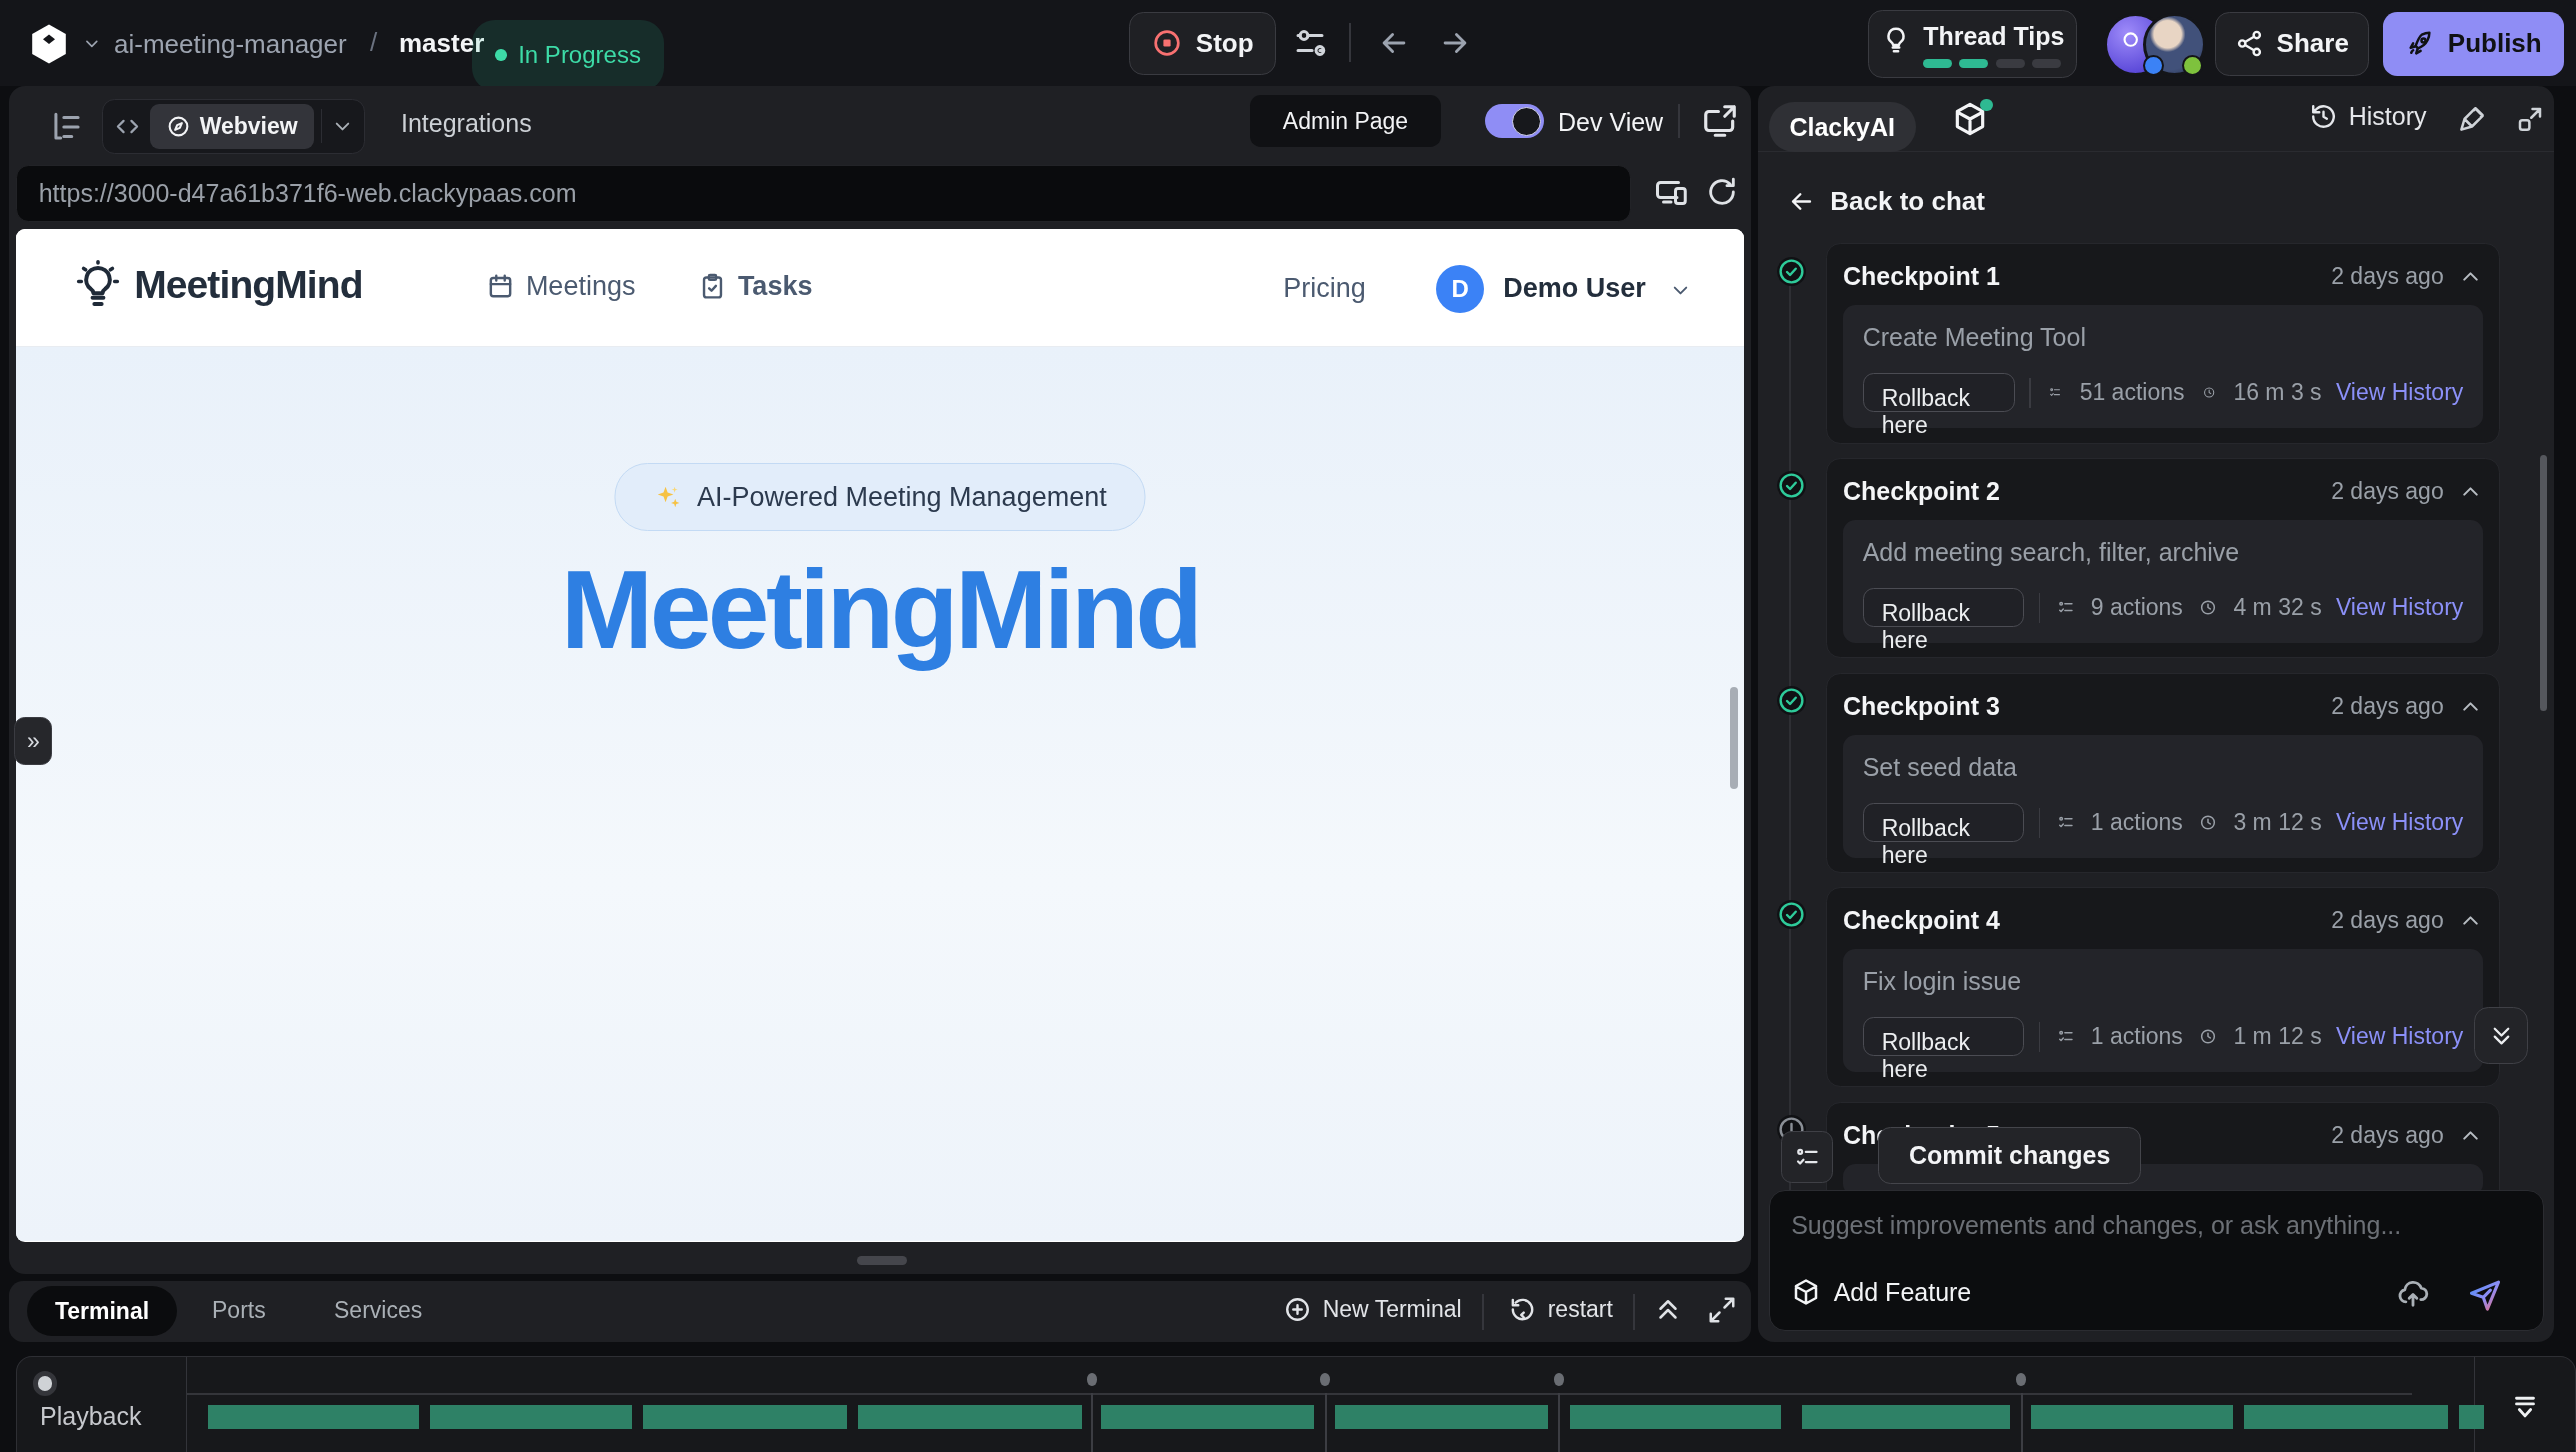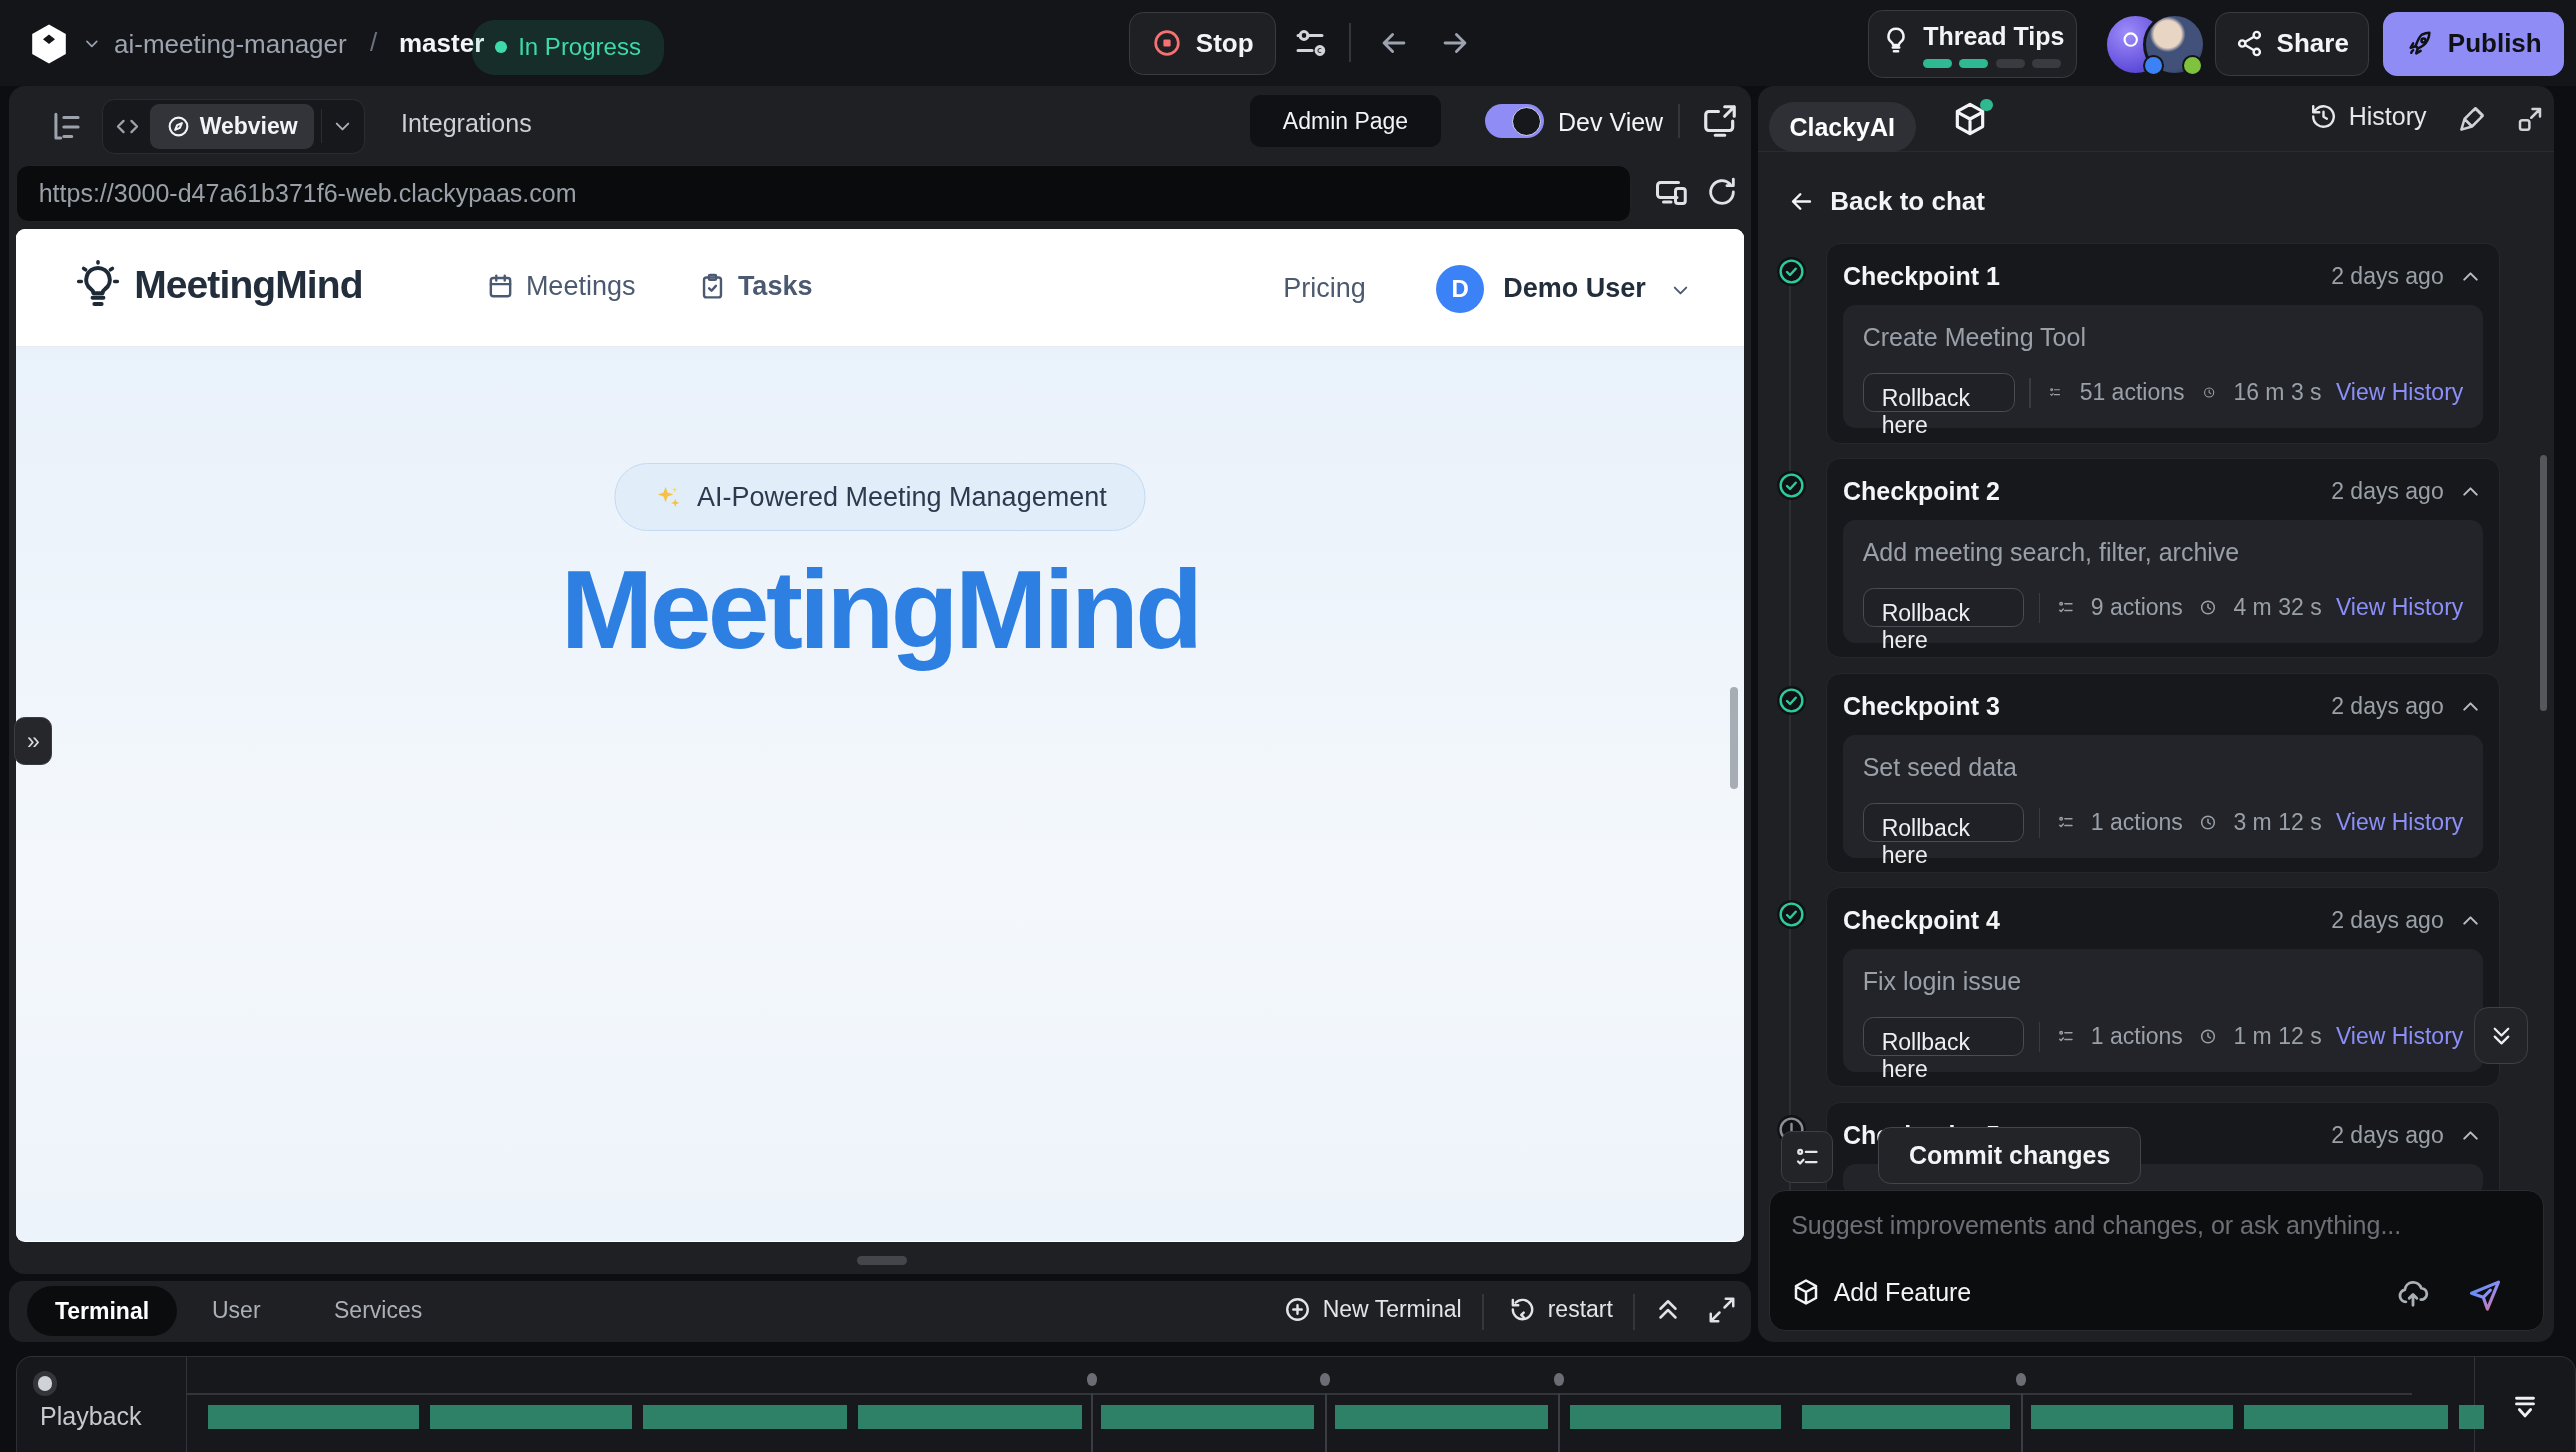--- a/index.html
+++ b/index.html
@@ -12,21 +12,21 @@
   svg.ic{stroke:currentColor;fill:none;stroke-width:2;stroke-linecap:round;stroke-linejoin:round;display:block;}
 
   
   #topbar{left:0;top:0;width:2576px;height:86px;background:#141519;}
   #logo{left:25px;top:19.7px;width:48px;height:48px;}
   #logo-chev{left:82px;top:34px;width:19.7px;height:19.7px;color:#9ca3af;}
   #project-name{left:114px;top:29px;font-size:26px;color:#9ca3af;}
   #project-sep{left:370px;top:27px;font-size:26px;color:#6b7280;}
   #branch-name{left:399px;top:28px;font-size:26px;font-weight:700;color:#f3f4f6;}
   #status-badge{left:472px;top:19.7px;height:55px;border-radius:23px;background:rgba(45,212,160,.13);
-    display:flex;align-items:center;gap:11.6px;padding:0 23px;color:#3ddba7;font-size:24px;}
+    display:flex;align-items:center;gap:11.6px;padding:8px 23px;color:#3ddba7;font-size:24px;}
   #status-badge .dot{width:11.6px;height:11.6px;border-radius:50%;background:#3ddba7;}
   .bar-btn{display:flex;align-items:center;justify-content:center;gap:12.5px;background:#1f2024;
     border:1.8px solid #3a3b41;border-radius:14.3px;color:#f3f4f6;font-size:26px;font-weight:600;box-sizing:border-box;}
   #stop-btn{left:1129px;top:11.6px;width:147px;height:63px;}
   #stop-btn .ic{color:#f87171;}
   #sliders-icon{left:1292px;top:25px;width:36px;height:36px;color:#d1d5db;}
   .vsep{width:1.8px;background:#35363c;}
   #sep-top{left:1349px;top:23px;height:39px;}
   #nav-back-icon{left:1377px;top:26px;width:34px;height:34px;color:#9ca3af;}
   #nav-fwd-icon{left:1438px;top:26px;width:34px;height:34px;color:#9ca3af;}
@@ -471,21 +471,21 @@
     </div>
     <div id="wv-scroll" class="abs"></div>
   </div>
 
   <div id="expand-handle" class="abs">»</div>
   <div id="resize-handle" class="abs"></div>
 </main>
 
 <section id="terminalbar" class="abs">
   <div id="term-tab-active" class="abs">Terminal</div>
-  <span id="term-ports" class="abs term-tab">User</span>
+  <span id="term-ports" class="abs term-tab">Ports</span>
   <span id="term-services" class="abs term-tab">Services</span>
   <span id="new-terminal" class="abs term-action">
     <svg class="ic" viewBox="0 0 32 32" width="29" height="29">
         <use href="#i-plus-circle"></use>
       </svg>
     <span>New Terminal</span>
   </span>
   <div id="sep-t1" class="abs vsep"></div>
   <span id="restart" class="abs term-action">
     <svg class="ic" viewBox="0 0 32 32" width="29" height="29">

